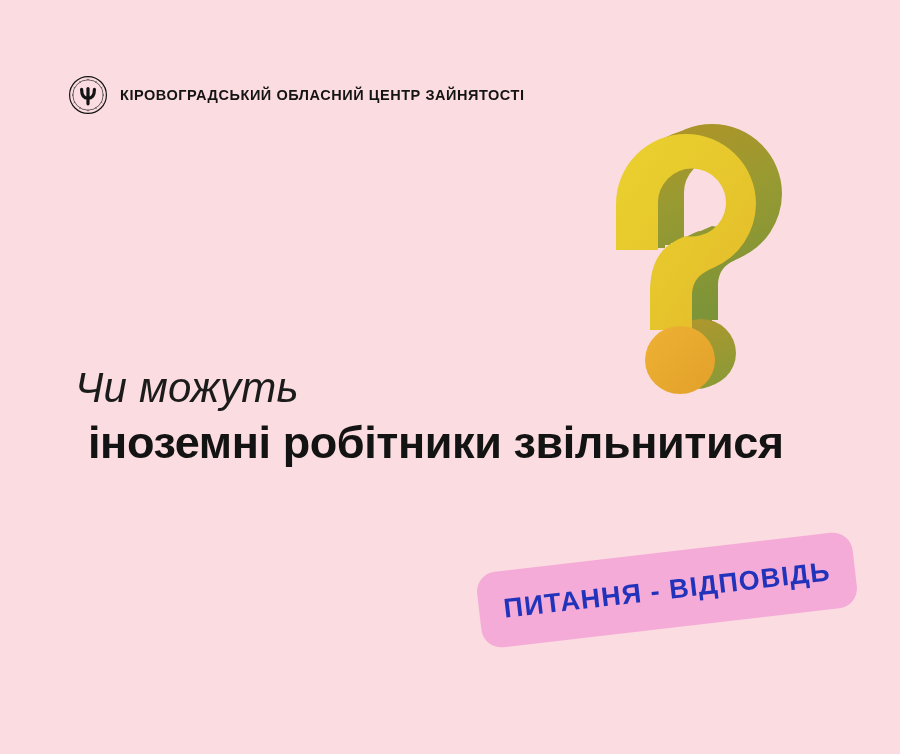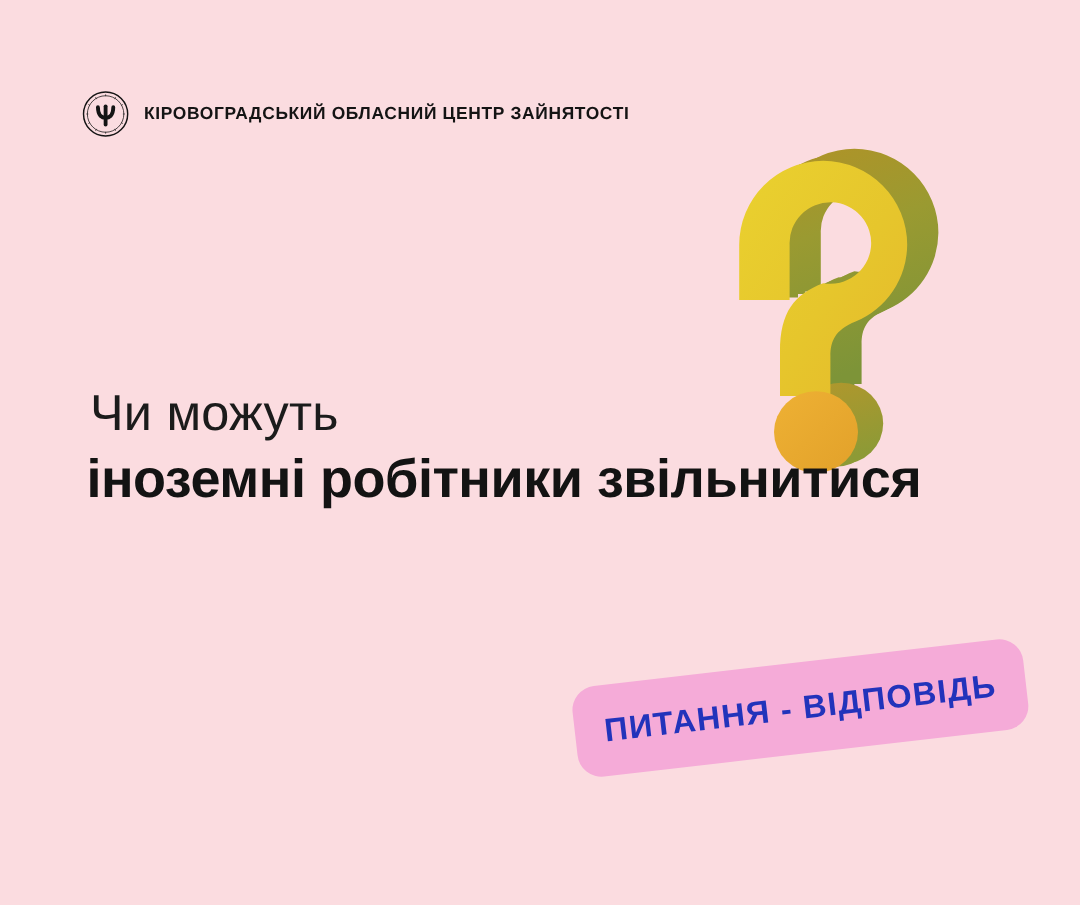--- a/index.html
+++ b/index.html
@@ -66,35 +66,38 @@
   .headline {
     position: absolute;
     left: 72px;
     top: 322px;
     width: 790px;
   }
 
   .headline-kicker {
     font-size: 42px;
     font-weight: 300;
+    font-style: italic;
     color: #1b1b1b;
     line-height: 1.06;
     letter-spacing: 0.2px;
     margin-left: 3px;
     margin-bottom: 4px;
     white-space: nowrap;
+    margin-top: 44px;
   }
 
   .headline-line {
     font-size: 45px;
     font-weight: bold;
     color: #131313;
     line-height: 1.26;
     letter-spacing: -0.4px;
     white-space: nowrap;
+    margin-left: 16px;
   }
 
   
   .badge {
     position: absolute;
     left: 478px;
     top: 552px;
     width: 378px;
     height: 76px;
     background: #f5abd8;

